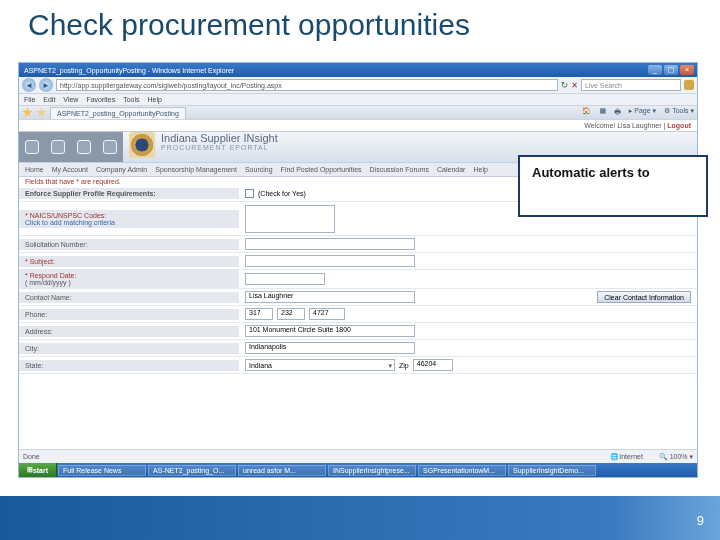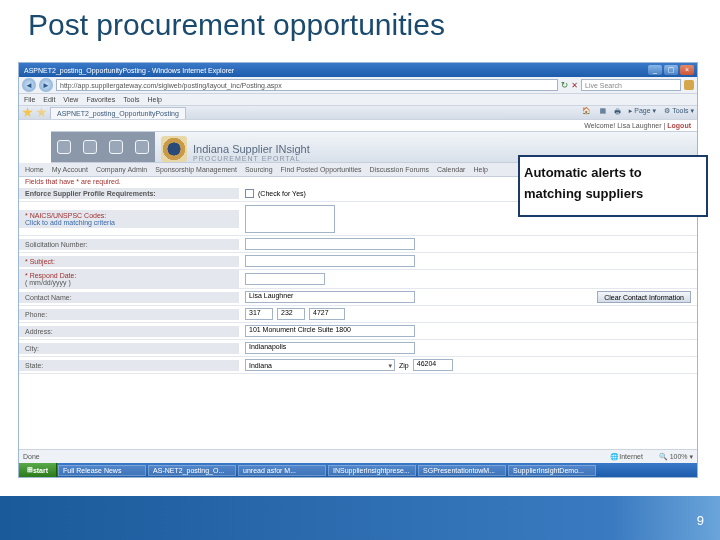--- a/index.html
+++ b/index.html
@@ -17,53 +17,53 @@
   .menubar { height: 12px; background: #eef1f5; border-bottom: 1px solid #ccd4e0; display: flex; align-items: center; gap: 8px; padding: 0 5px; font-size: 7px; color: #444; }
   .menubar span { cursor: pointer; }
   .tabbar { height: 14px; background: linear-gradient(#e8edf4,#d4dce8); border-bottom: 1px solid #ccd4e0; display: flex; align-items: center; padding: 0 3px; gap: 3px; }
   .favstar { width: 11px; height: 11px; background: #f5c44a; clip-path: polygon(50% 0,61% 35%,98% 35%,68% 57%,79% 91%,50% 70%,21% 91%,32% 57%,2% 35%,39% 35%); cursor: pointer; }
   .tab { height: 12px; background: #f4f6fa; border: 1px solid #b8c4d4; border-bottom: none; padding: 0 6px; font-size: 7px; line-height: 11px; color: #3a5a7a; }
   .tab-tools { margin-left: auto; display: flex; gap: 8px; font-size: 7px; color: #3a5a7a; }
   .tab-tools span { cursor: pointer; }
   .content { position: relative; height: calc(100% - 57px - 14px - 14px); background: #fff; overflow: hidden; }
   .welcome { text-align: right; font-size: 7px; color: #555; padding: 2px 6px; }
   .welcome b { color: #b04545; cursor: pointer; }
-  .banner { height: 32px; background: linear-gradient(#f2f5f9,#d8e0ea); display: flex; align-items: flex-end; border-top: 1px solid #c4cedc; border-bottom: 1px solid #c4cedc; margin-left: 32px; }
+  .banner { height: 32px; background: linear-gradient(#f2f5f9,#d8e0ea); display: flex; align-items: flex-start; border-top: 1px solid #c4cedc; border-bottom: 1px solid #c4cedc; }
   .banner-icons { width: 104px; background: #8a98aa; height: 100%; display: flex; align-items: center; justify-content: space-around; }
   .bic { width: 14px; height: 14px; border: 1px solid #f0f3f8; border-radius: 3px; background: #9aa7b8; }
   .seal { width: 26px; height: 26px; margin: 0 6px; background: radial-gradient(circle,#2a4a7a 35%,#c89a4a 36% 60%,#e8d8a8 61%); border-radius: 3px; }
   .brand-text .bt1 { font-size: 11px; color: #5a6a80; font-weight: 400; }
   .brand-text .bt2 { font-size: 7px; color: #8a94a4; letter-spacing: 1px; }
   .navtabs { height: 14px; background: #e8ecf2; border-bottom: 1px solid #c4cedc; display: flex; align-items: center; gap: 8px; padding: 0 6px; font-size: 7px; color: #555; }
   .navtabs span { cursor: pointer; }
   .page-title { font-size: 12px; color: #7a8494; font-weight: bold; padding: 3px 6px; background: linear-gradient(#f8f9fb,#e8ecf2); border-bottom: 1px solid #d0d6e0; }
   .note { font-size: 7px; color: #a03030; padding: 1px 6px; }
   .form-row { display: flex; align-items: center; min-height: 16px; border-bottom: 1px solid #e4e8ee; }
   .label-cell { width: 220px; background: #e4e8ee; padding: 2px 6px; font-size: 7px; color: #555; }
   .label-cell.req { color: #a03030; }
   .label-cell .sub { color: #3a6aa8; font-size: 7px; cursor: pointer; }
   .value-cell { flex: 1; padding: 2px 6px; font-size: 7px; display: flex; align-items: center; gap: 4px; }
   .input-text { height: 12px; background: #fff; border: 1px solid #a4b4c8; padding: 0 3px; font-size: 7px; min-width: 0; }
   .cb { width: 9px; height: 9px; border: 1px solid #7a8aa4; background: #fff; cursor: pointer; }
   .btn { height: 12px; background: linear-gradient(#f4f6fa,#d4dce8); border: 1px solid #9aaac0; padding: 0 6px; font-size: 7px; line-height: 11px; cursor: pointer; }
   .sel { height: 12px; background: #fff; border: 1px solid #a4b4c8; padding: 0 12px 0 3px; font-size: 7px; line-height: 11px; position: relative; cursor: pointer; }
   .sel::after { content: "▾"; position: absolute; right: 2px; top: 0; font-size: 7px; color: #555; }
-  .callout { position: absolute; right: 12px; top: 155px; width: 190px; height: 62px; background: #fff; border: 2px solid #1a3a6a; padding: 6px 4px; font-size: 13px; font-weight: bold; color: #111; line-height: 1.6; }
+  .callout { position: absolute; right: 12px; top: 155px; width: 190px; height: 62px; background: #fff; border: 2px solid #1a3a6a; padding: 6px 12px; font-size: 13px; font-weight: bold; color: #111; line-height: 1.6; }
   .statusbar { position: absolute; bottom: 14px; left: 0; right: 0; height: 14px; background: #eef1f5; border-top: 1px solid #ccd4e0; display: flex; align-items: center; font-size: 7px; color: #555; padding: 0 4px; }
   .statusbar .done { flex: 1; }
   .taskbar { position: absolute; bottom: 0; left: 0; right: 0; height: 14px; background: linear-gradient(#3a78c8,#1d5bab); display: flex; align-items: center; font-size: 7px; color: #fff; }
   .startbtn { height: 100%; background: linear-gradient(#5aaa4a,#2a7a1a); padding: 0 8px; display: flex; align-items: center; font-weight: bold; cursor: pointer; border-right: 1px solid #1a5a0a; }
   .task-item { height: 11px; background: rgba(255,255,255,0.14); border: 1px solid rgba(255,255,255,0.25); margin: 0 1px; padding: 0 4px; line-height: 10px; cursor: pointer; overflow: hidden; white-space: nowrap; max-width: 88px; flex: 1; }
   .footer-bar { position: absolute; bottom: 0; left: 0; right: 0; height: 44px; background: linear-gradient(to right,#1a5a9a,#3a7ac0 85%,#6aa4da); }
   .page-num { position: absolute; right: 16px; bottom: 12px; color: #fff; font-size: 13px; }
 </style>
 </head>
 <body>
 
-<div class="slide-title">Post procurement opportunities</div>
+<div class="slide-title">Check procurement opportunities</div>
 
 <div class="browser-frame">
   <div class="titlebar">
     <span class="titlebar-text">ASPNET2_posting_OpportunityPosting - Windows Internet Explorer</span>
     <span class="winbtn min">_</span>
     <span class="winbtn max">▢</span>
     <span class="winbtn">×</span>
   </div>
   <div class="navbar">
     <span class="nav-icon">◄</span>
@@ -216,18 +216,17 @@
     <span class="task-item">AS-NET2_posting_O...</span>
     <span class="task-item">unread asfor M...</span>
     <span class="task-item">INSupplierInsightprese...</span>
     <span class="task-item">SGPresentationtowM...</span>
     <span class="task-item">SupplierInsightDemo...</span>
   </div>
 </div>
 
 <div class="callout">
   <div>Automatic alerts to</div>
-  <div>matching suppliers</div>
 </div>
 
 <div class="footer-bar">
   <span class="page-num">9</span>
 </div>
 
 </body></html>

